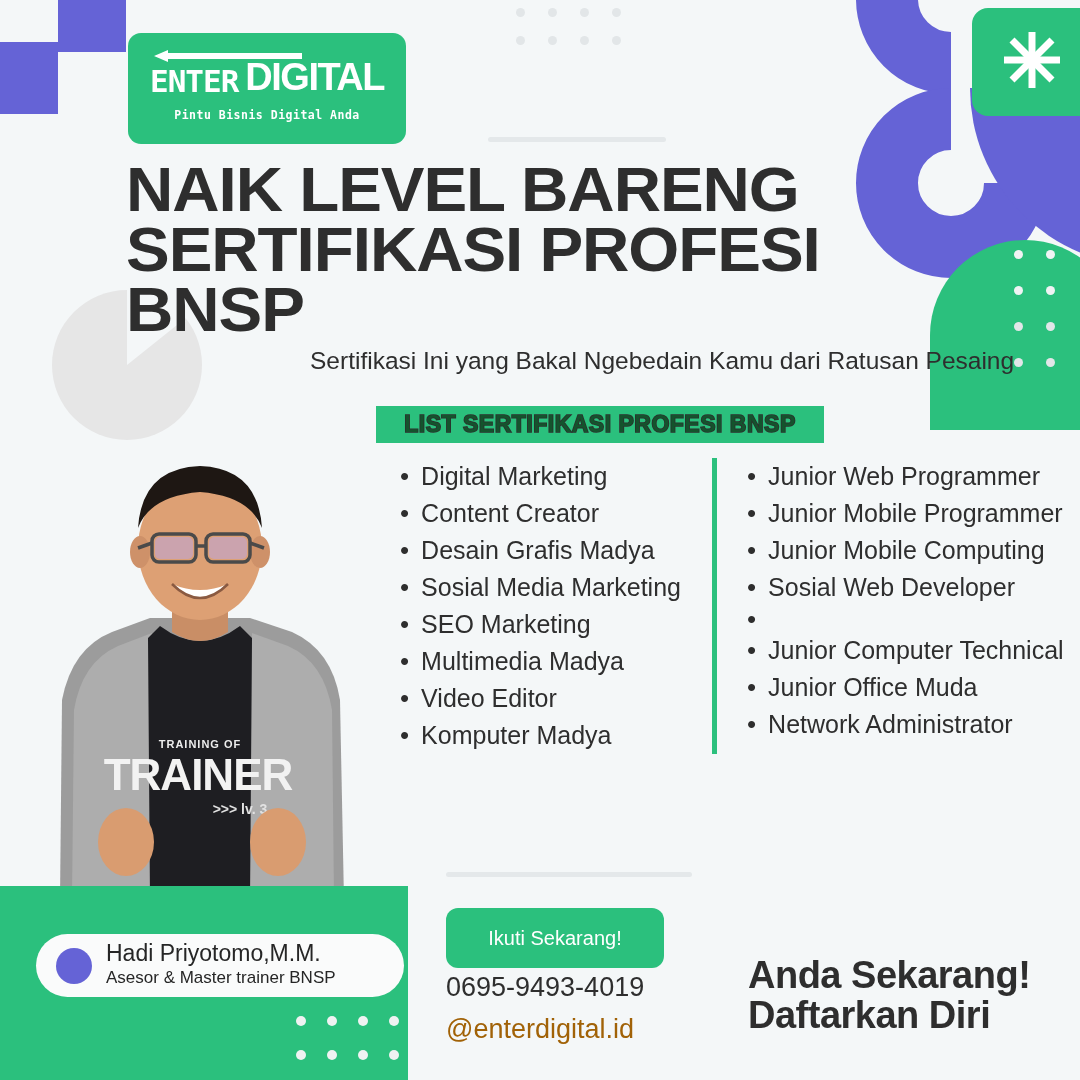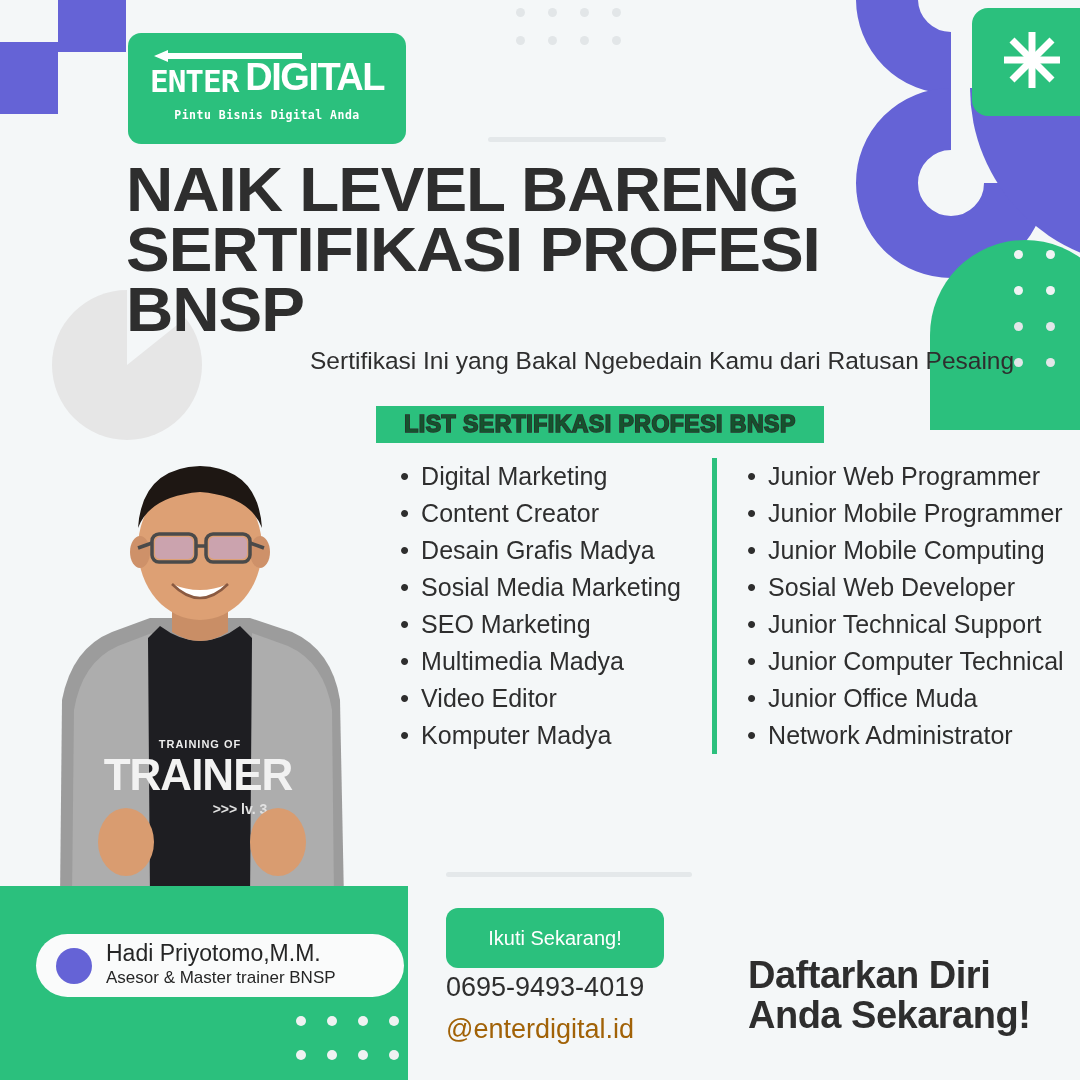--- a/index.html
+++ b/index.html
@@ -318,21 +318,20 @@
       <div class="li">
           <span class="li-bullet">•</span>
           <span class="li-text">Junior Mobile Computing</span>
         </div>
       <div class="li">
           <span class="li-bullet">•</span>
           <span class="li-text">Sosial Web Developer</span>
         </div>
       <div class="li">
           <span class="li-bullet">•</span>
-          <span class="li-text">Junior Technical Support</span>
         </div>
       <div class="li">
           <span class="li-bullet">•</span>
           <span class="li-text">Junior Computer Technical</span>
         </div>
       <div class="li">
           <span class="li-bullet">•</span>
           <span class="li-text">Junior Office Muda</span>
         </div>
       <div class="li">
@@ -363,17 +362,17 @@
       <div class="nametitle">Hadi Priyotomo,M.M.</div>
       <div class="namesub">Asesor &amp; Master trainer BNSP</div>
     </div>
   </div>
 
   <div class="cta-btn">Ikuti Sekarang!</div>
   <div class="phone">0695-9493-4019</div>
   <div class="handle">@enterdigital.id</div>
 
   <div class="bigcta">
+    <div>Anda Sekarang!</div>
     <div>Daftarkan Diri</div>
-    <div>Anda Sekarang!</div>
   </div>
 
 </div>
 
 </body></html>

